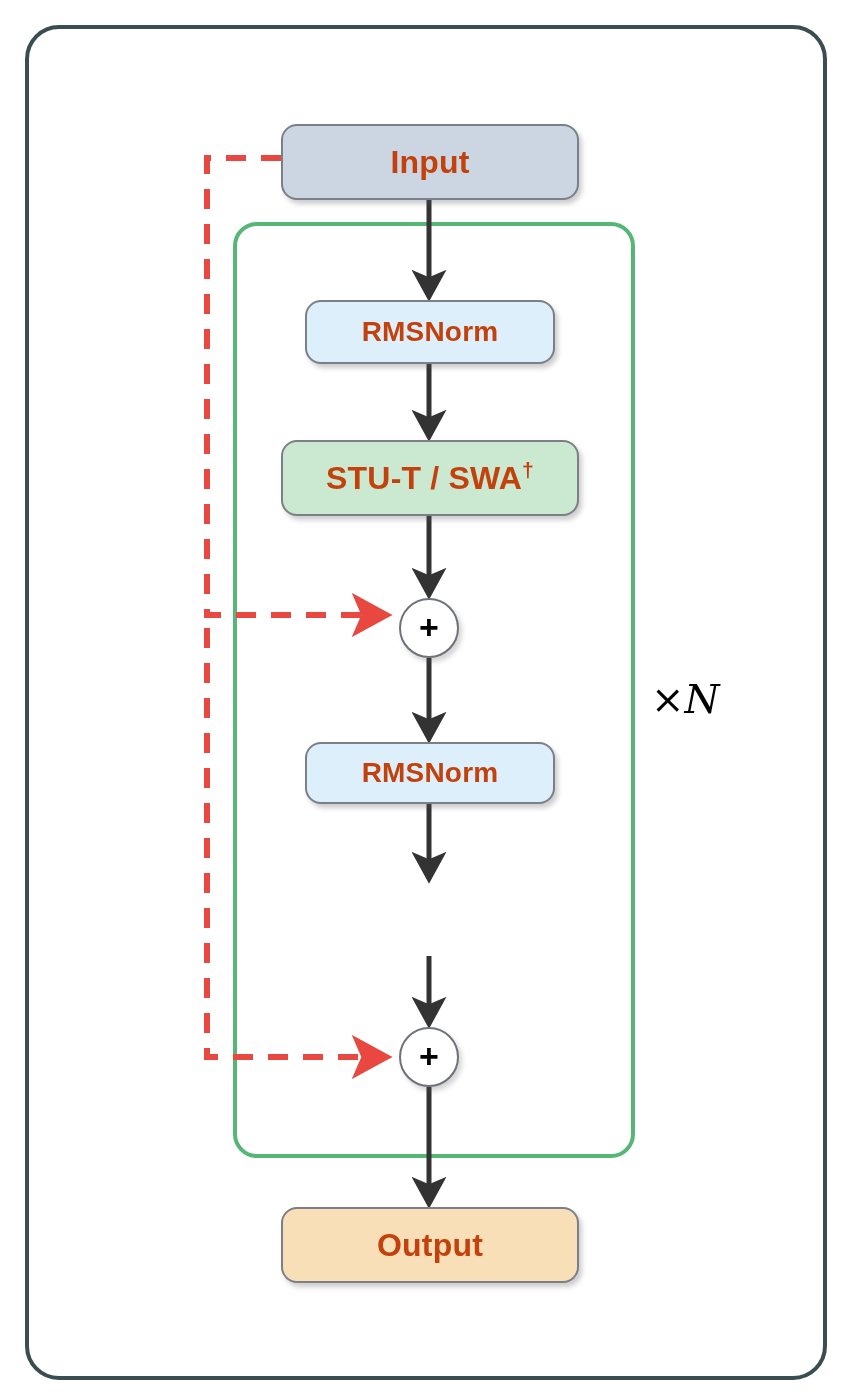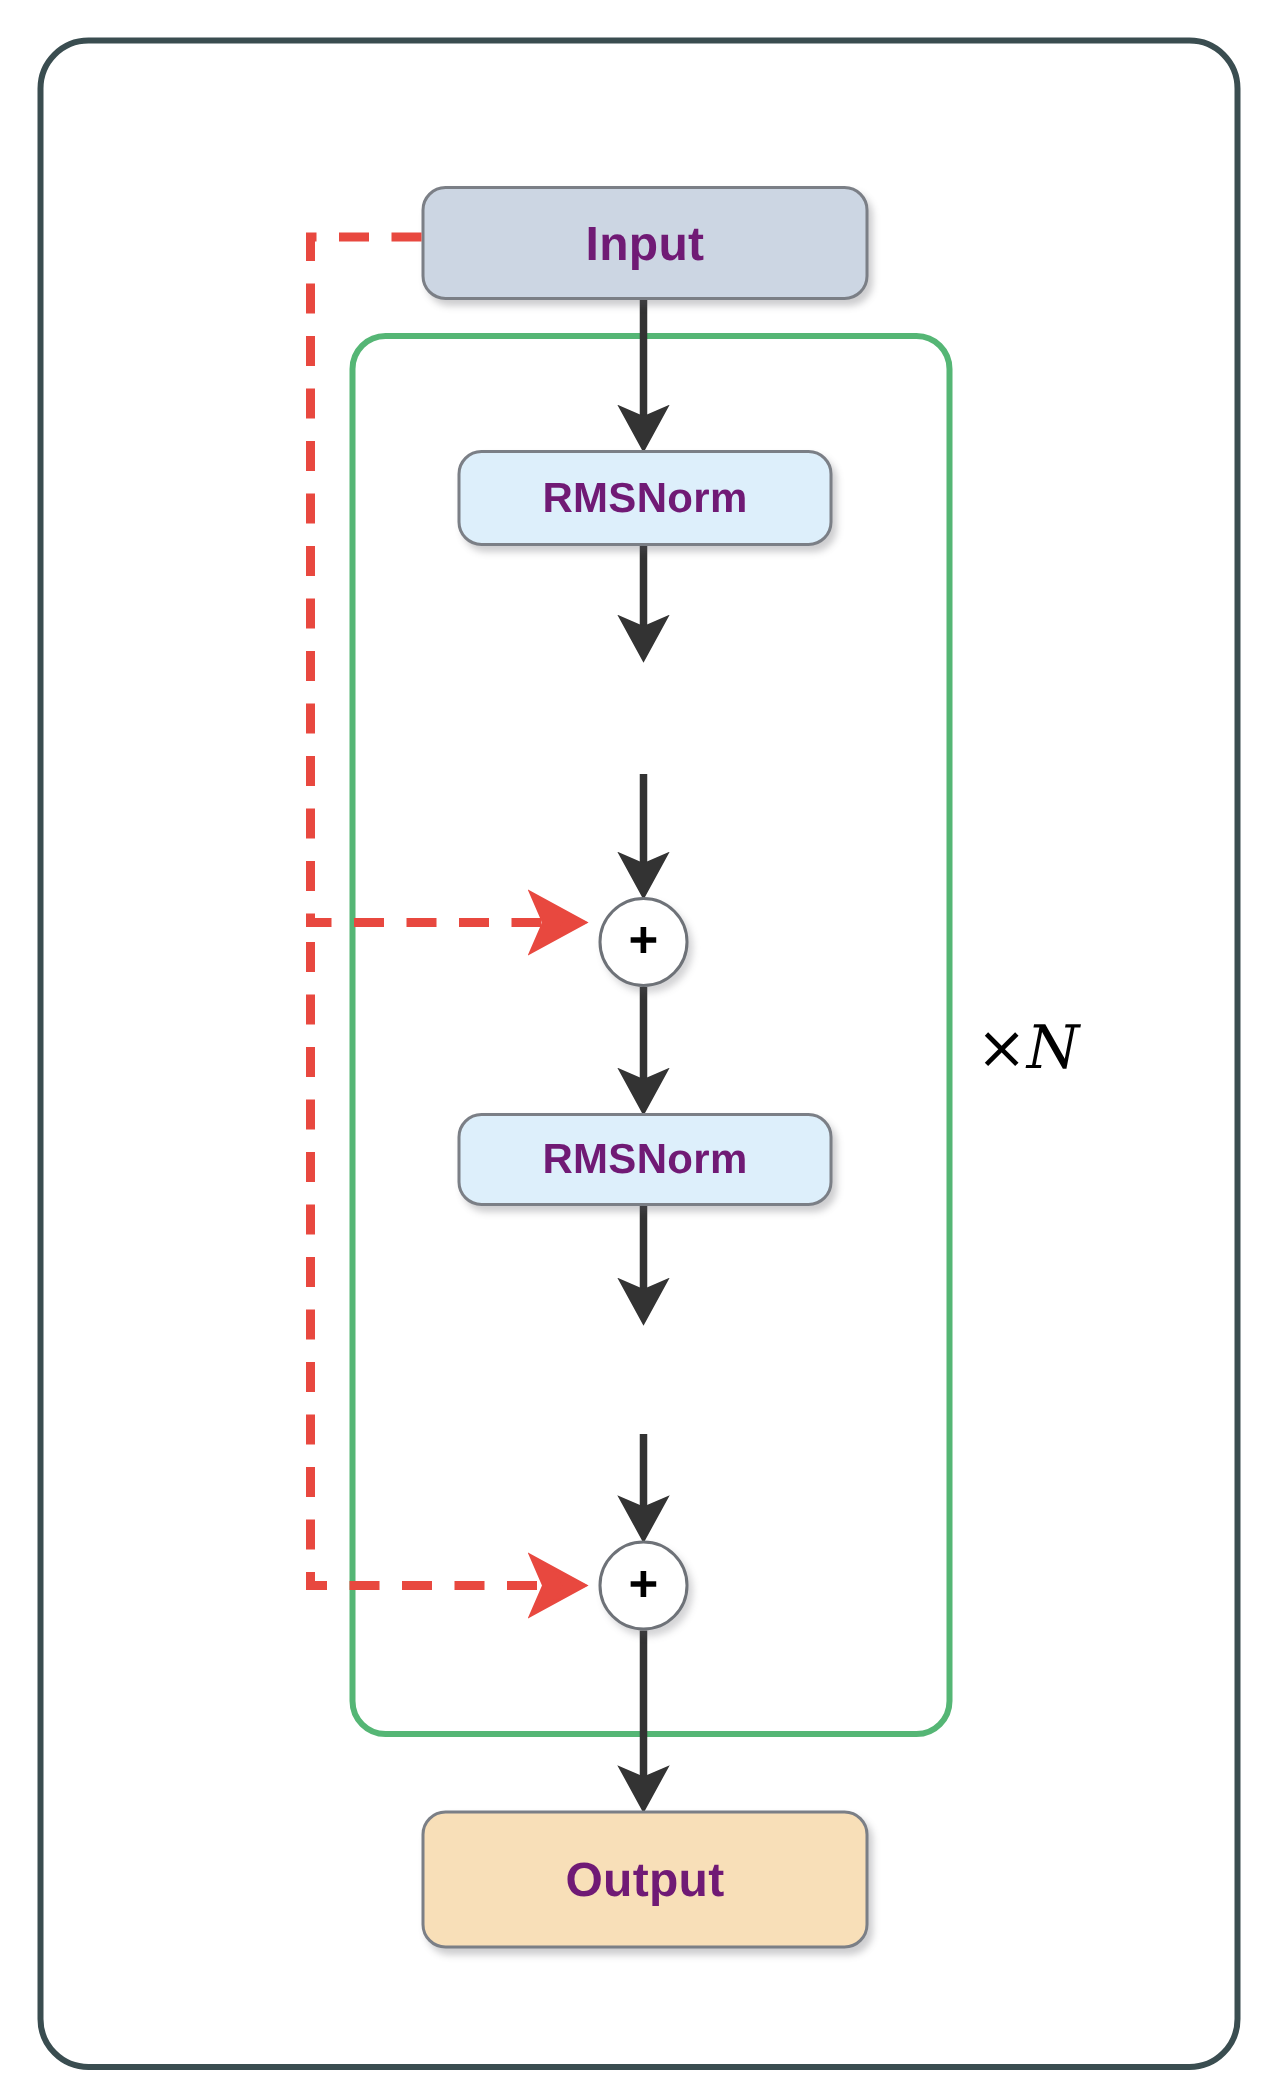--- a/index.html
+++ b/index.html
@@ -62,21 +62,21 @@
   
   .node {
     position: absolute;
     box-sizing: border-box;
     display: flex;
     align-items: center;
     justify-content: center;
     border: 2px solid #7b7f86;
     border-radius: 16px;
     box-shadow: 3px 4px 5px rgba(90, 90, 95, 0.30);
-    color: #701a75;
+    color: #c2410c;
     font-weight: bold;
     letter-spacing: 0.2px;
     z-index: 3;
     user-select: none;
   }
   .node-label { line-height: 1; white-space: nowrap; }
 
   #node-input {
     left: 281px; top: 124px; width: 298px; height: 76px;
     background: #ccd6e3;
@@ -96,21 +96,21 @@
     left: 305px; top: 742px; width: 250px; height: 62px;
     background: #ddeffb;
     font-size: 28px;
   }
   #node-mlp {
     left: 281px; top: 882px; width: 298px; height: 74px;
     background: #ddeffb;
     font-size: 32px;
   }
   #node-output {
-    left: 281px; top: 1207px; width: 298px; height: 92px;
+    left: 281px; top: 1207px; width: 298px; height: 76px;
     background: #f8dfb8;
     font-size: 32px;
   }
 
   .dagger {
     font-size: 0.66em;
     vertical-align: super;
     line-height: 0;
     font-weight: bold;
   }
@@ -196,20 +196,23 @@
   </svg>
 
   <div class="node" id="node-input">
     <span class="node-label">Input</span>
   </div>
 
   <div class="node" id="node-rmsnorm-1">
     <span class="node-label">RMSNorm</span>
   </div>
 
+  <div class="node" id="node-stu">
+    <span class="node-label"><span>STU-T / SWA</span><sup class="dagger">†</sup></span>
+  </div>
 
   <div class="add-node" id="add-1">
     <span class="add-glyph">+</span>
   </div>
 
   <div class="node" id="node-rmsnorm-2">
     <span class="node-label">RMSNorm</span>
   </div>
 
 

